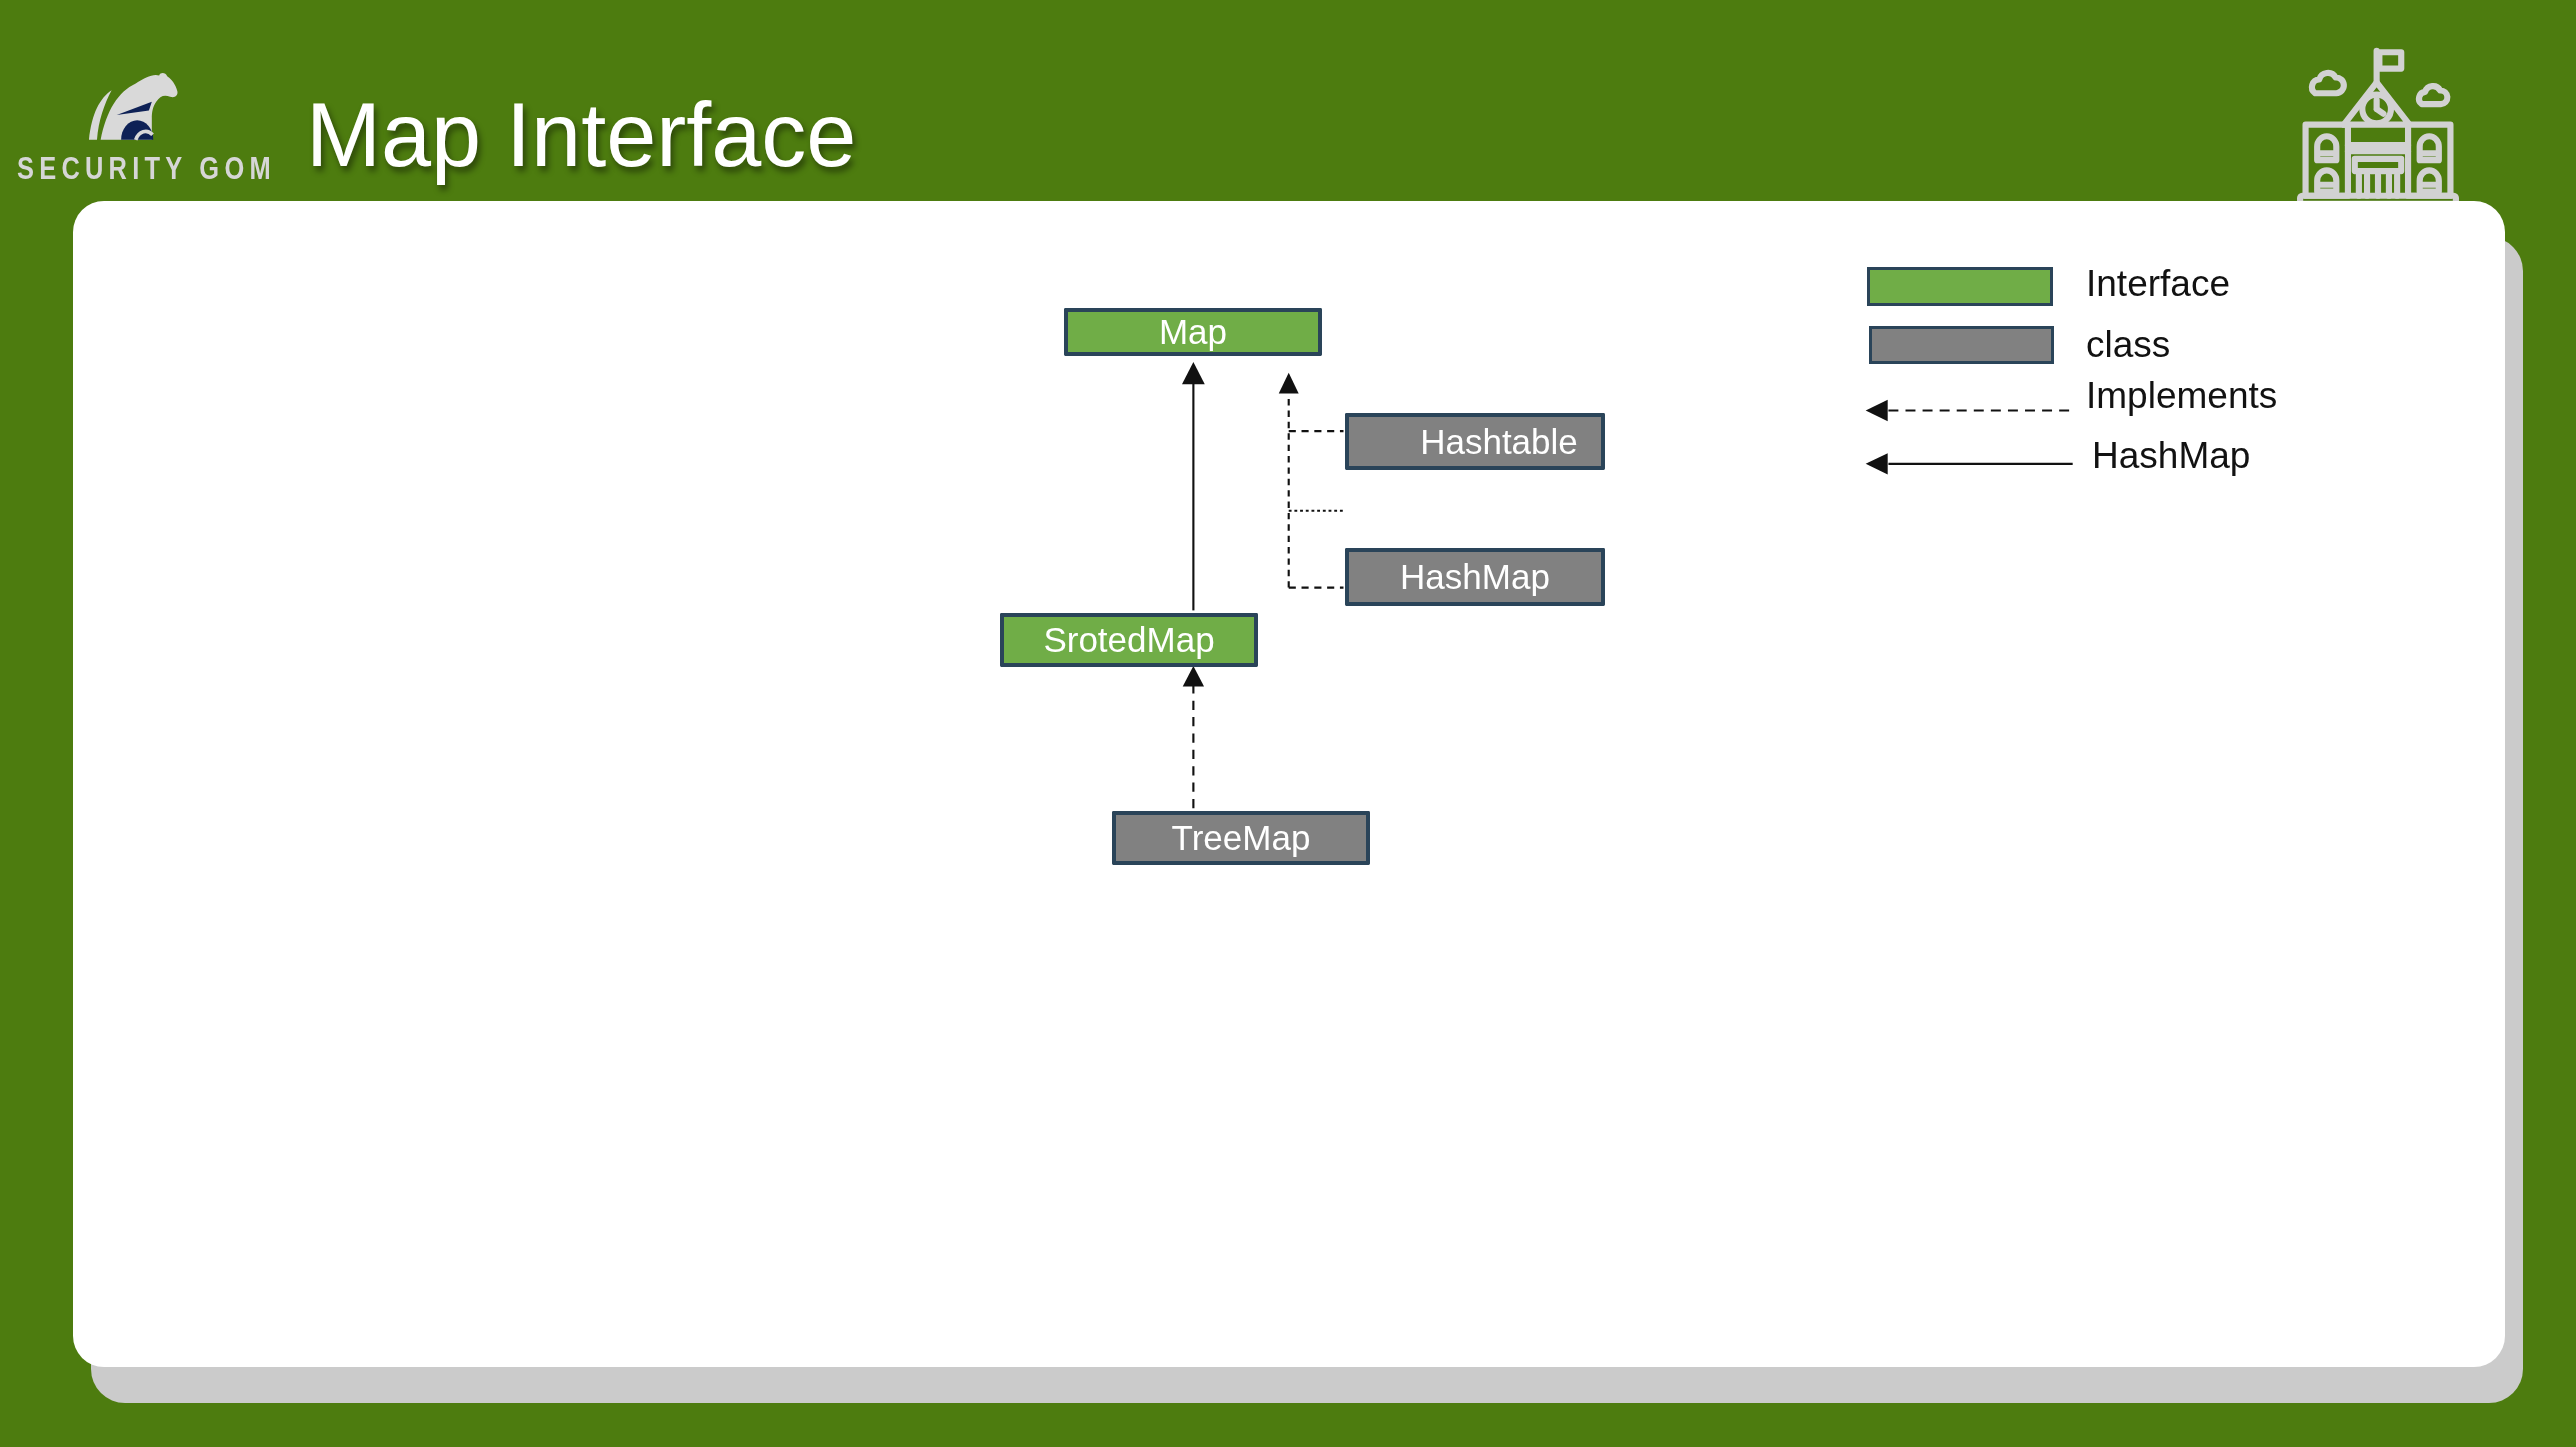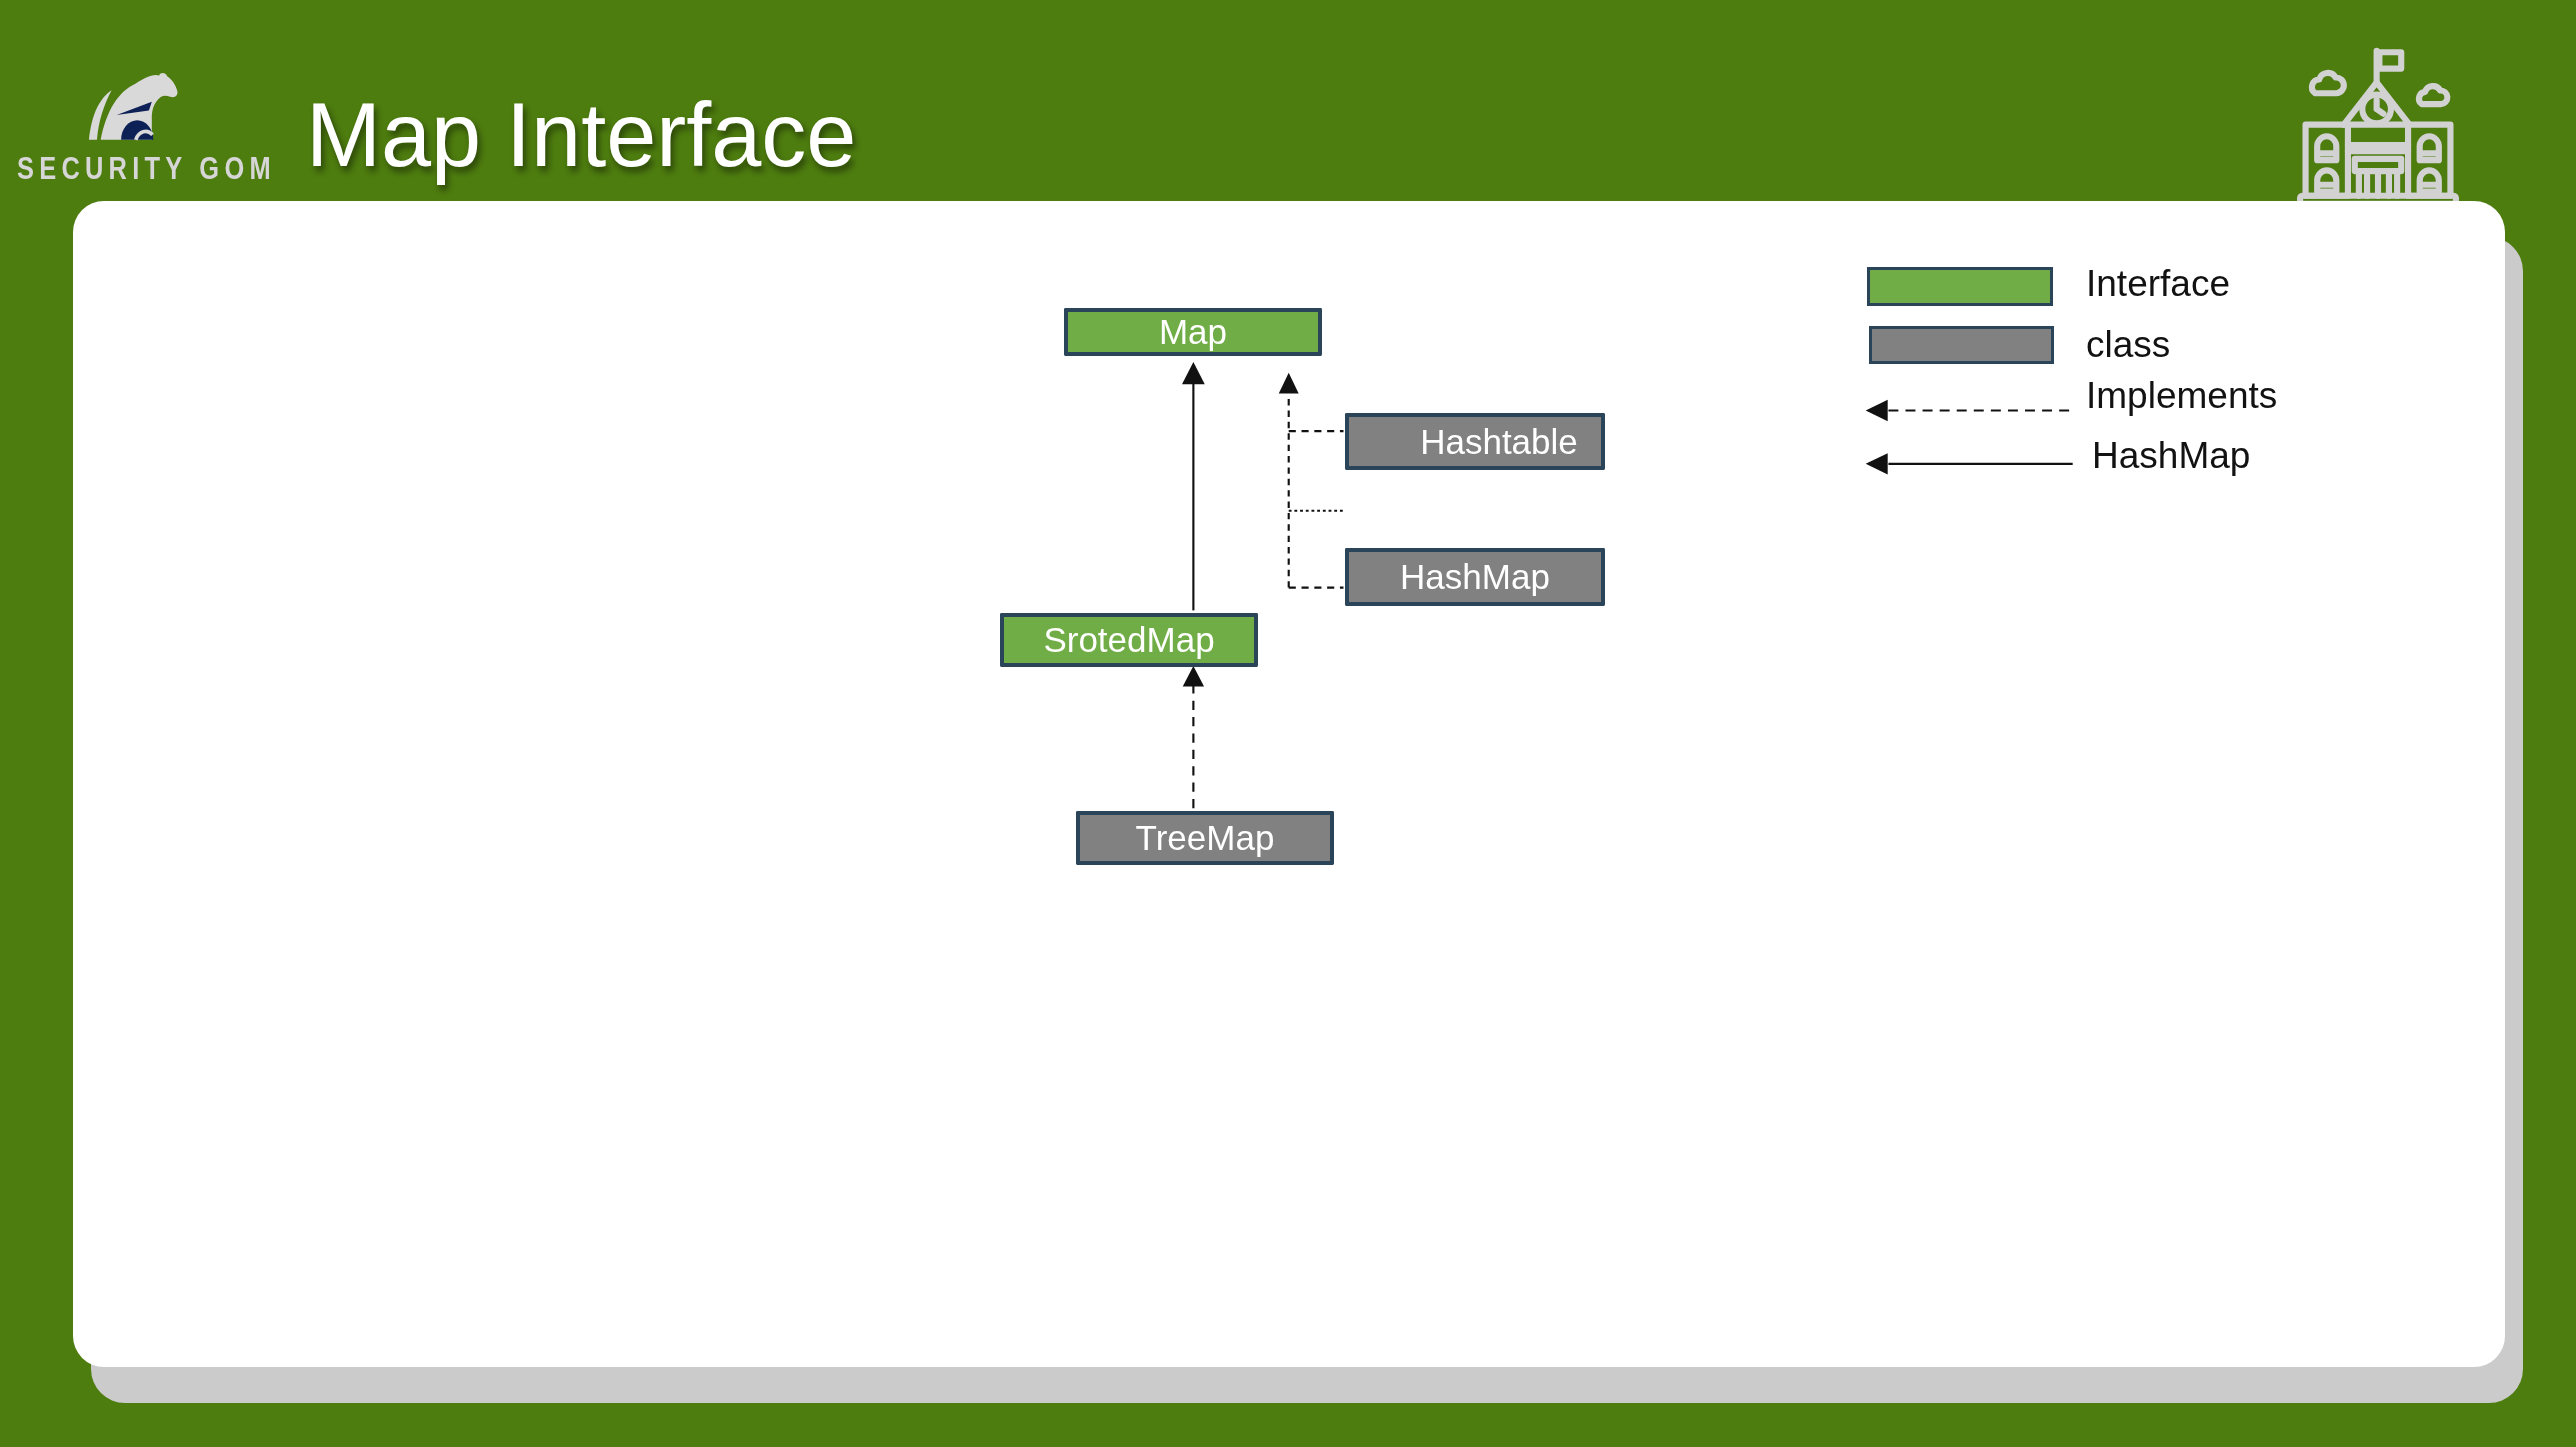--- a/index.html
+++ b/index.html
@@ -37,21 +37,21 @@
     position:absolute; box-sizing:border-box;
     border:4.3px solid #2a4459; border-radius:1.4px;
     display:flex; align-items:center; justify-content:center;
     color:#ffffff; font-size:35px; white-space:nowrap;
   }
   .node.interface { background:#70ad47; }
   .node.classtype { background:#818181; }
 
   .n-map           { left:1064px; top:308px;  width:258px; height:48px; }
   .n-srotedmap     { left:1000px; top:613px;  width:258px; height:54px; }
-  .n-treemap       { left:1076px; top:811px; width:258px; height:54px; }
+  .n-treemap       { left:1112px; top:811px; width:258px; height:54px; }
   .n-hashtable     { left:1345px; top:413px;  width:260px; height:57px;padding-left:48px; }
   .n-linkedhashmap { left:1345px; top:481px;  width:260px; height:58px; }
   .n-hashmap       { left:1345px; top:548px;  width:260px; height:58px; }
 
   
   .connectors { position:absolute; left:0; top:0; width:2576px; height:1447px; pointer-events:none; }
 
   
   .legend-swatch { position:absolute; box-sizing:border-box; border:3.6px solid #2a4459; }
   .sw-interface { left:1867px; top:267px; width:186px; height:39px; background:#70ad47; }

